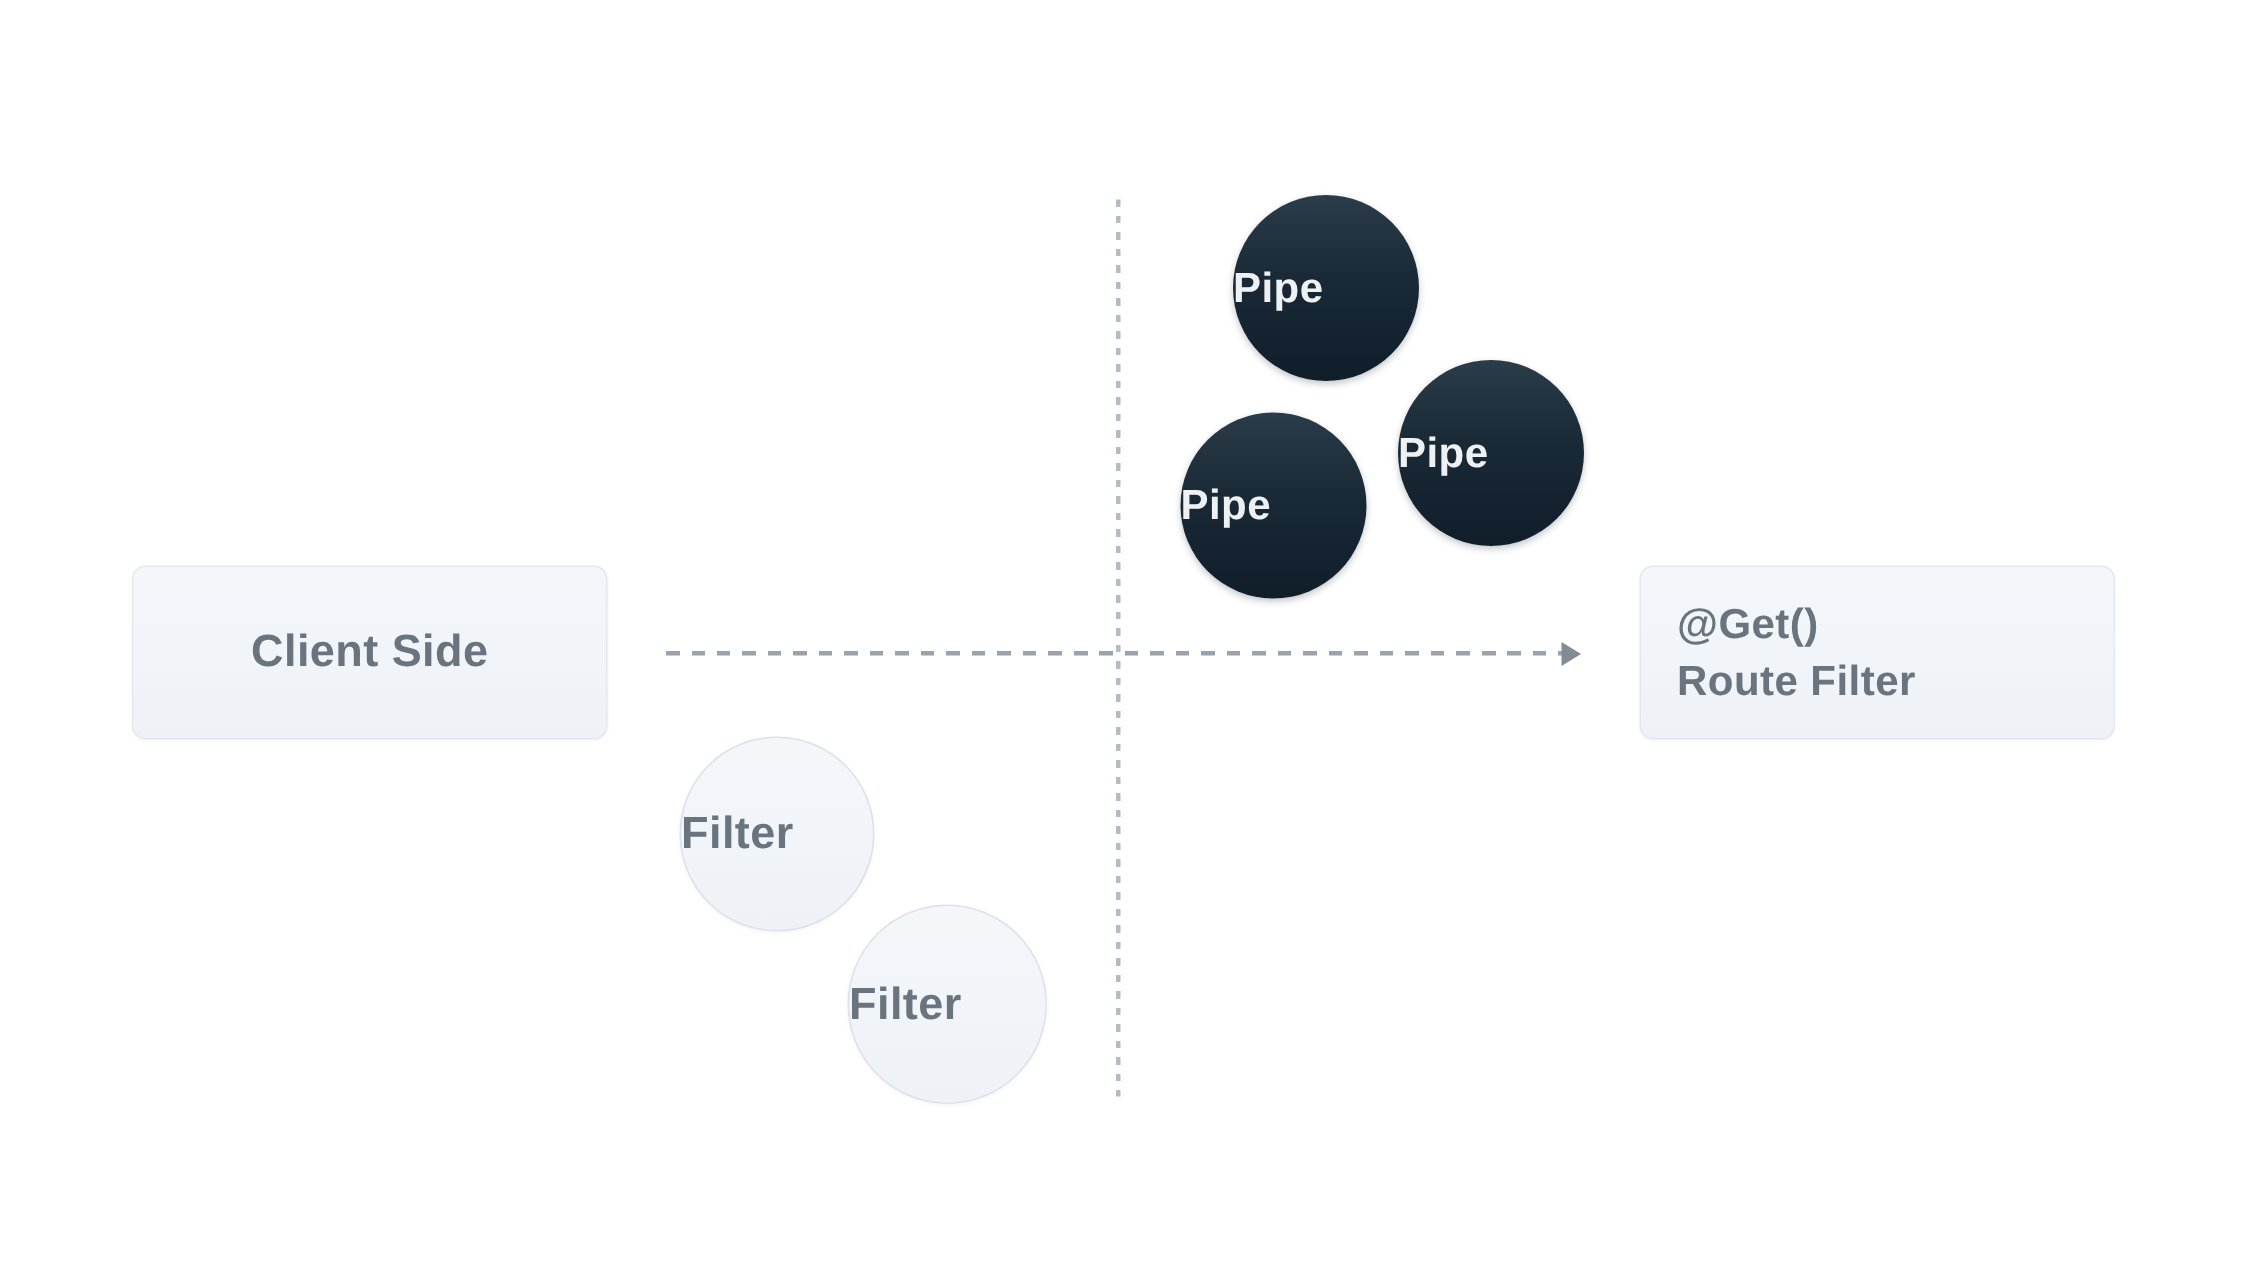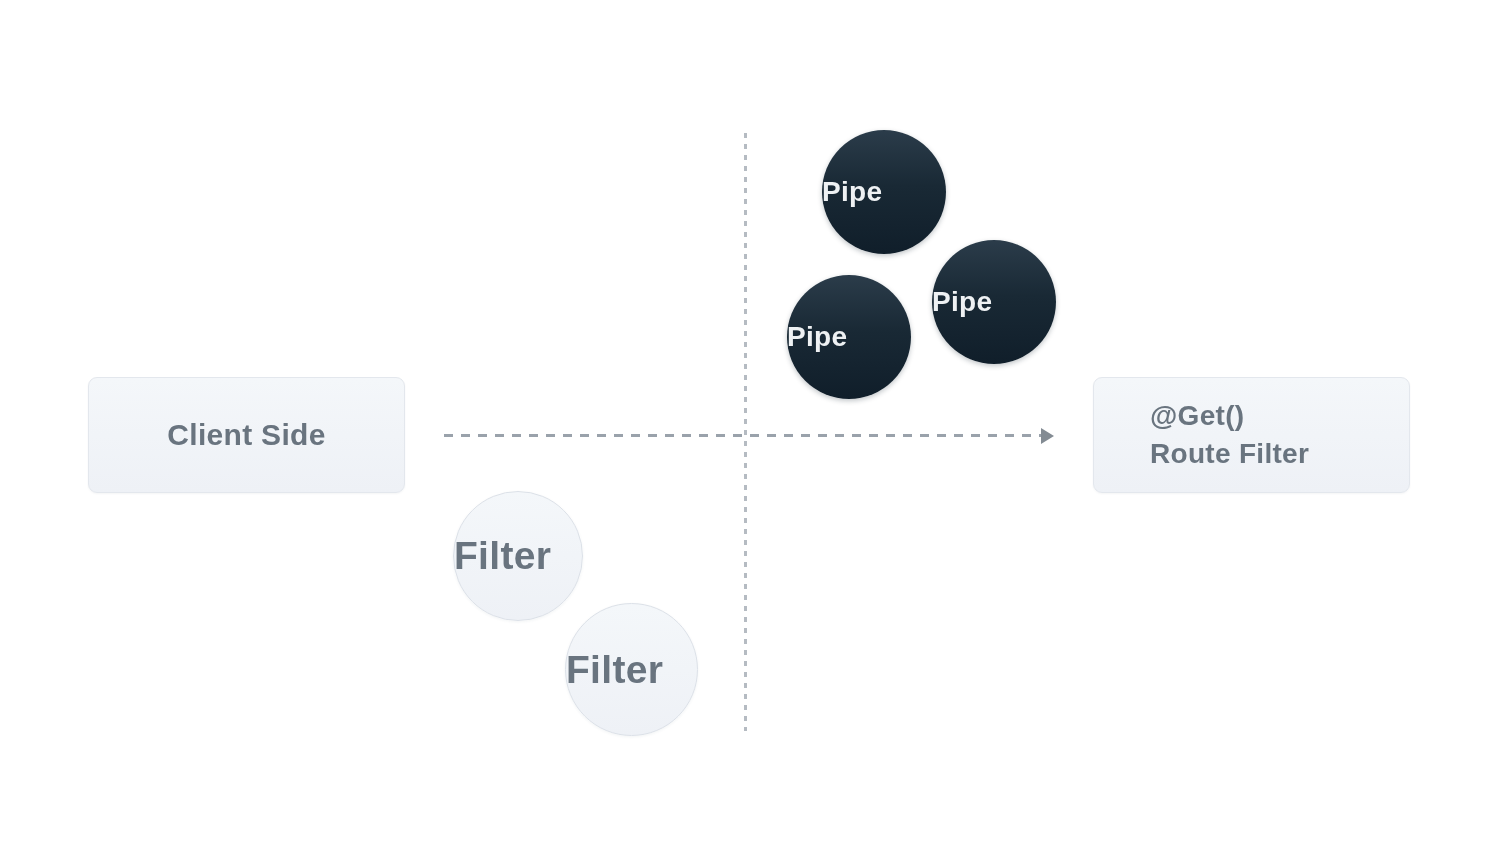--- a/index.html
+++ b/index.html
@@ -72,21 +72,21 @@
     display: flex;
     align-items: center;
     justify-content: center;
     font-size: 30px;
   }
   .box.route {
     left: 1093px;
     display: flex;
     flex-direction: column;
     justify-content: center;
-    padding-left: 56px;
+    padding-left: 24px;
     font-size: 28px;
     line-height: 38px;
   }
 
   
   .circle {
     position: absolute;
     border-radius: 50%;
     display: flex;
     align-items: center;
@@ -104,21 +104,21 @@
     box-shadow: 0 2px 5px rgba(16, 30, 42, 0.25);
   }
   .pipe.p1 { left: 822px; top: 130px; }
   .pipe.p2 { left: 787px; top: 275px; }
   .pipe.p3 { left: 932px; top: 240px; }
 
   .filter {
     background: linear-gradient(180deg, #f4f7fa 0%, #eef1f6 100%);
     border: 1px solid #dce1e8;
     color: #69747f;
-    font-size: 39px;
+    font-size: 30px;
     box-shadow: 0 1px 3px rgba(40, 60, 80, 0.06);
   }
   .filter.f1 { left: 453px; top: 491px; width: 130px; height: 130px; }
   .filter.f2 { left: 565px; top: 603px; width: 133px; height: 133px; }
 </style>
 </head>
 <body>
 
 <div class="stage">
 

